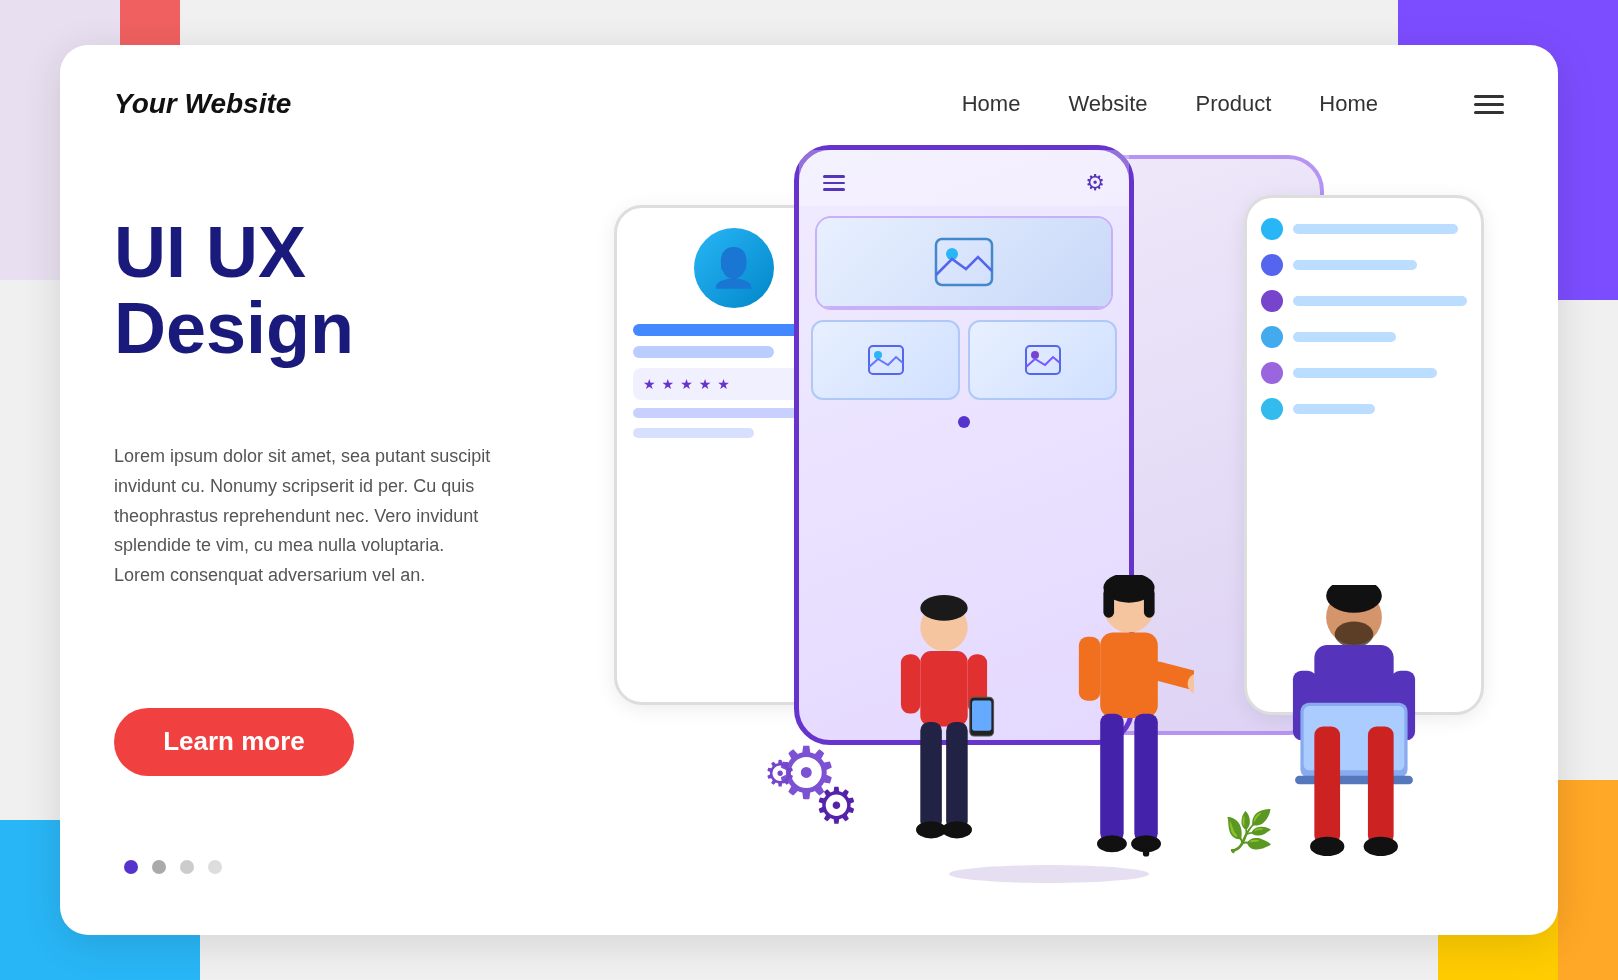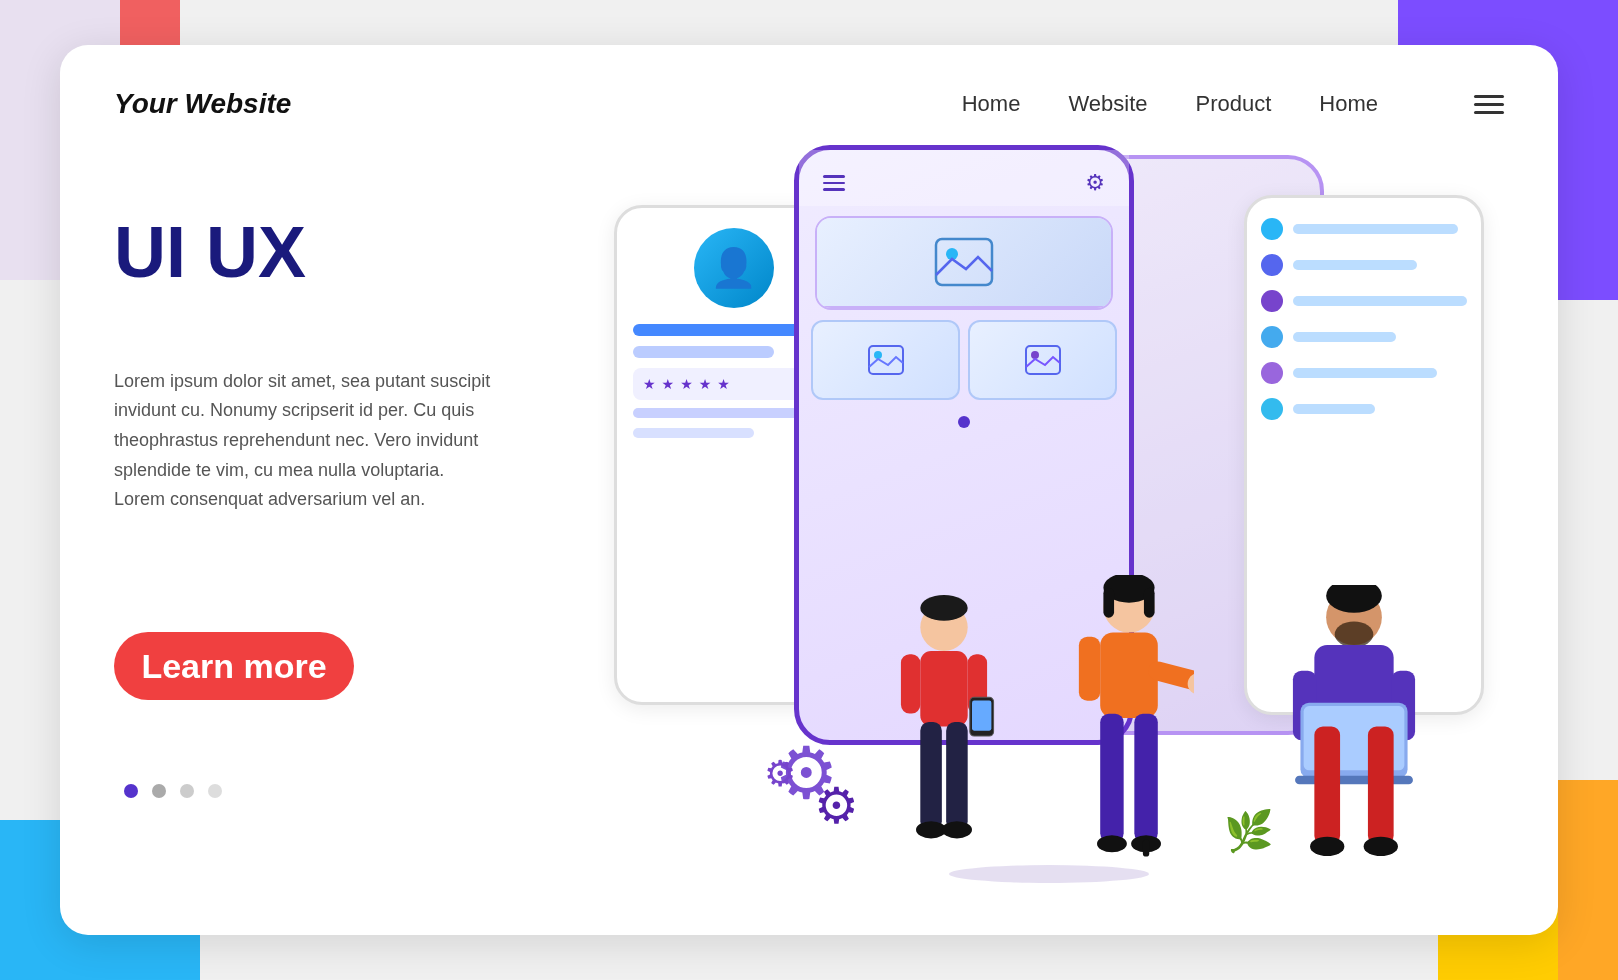--- a/index.html
+++ b/index.html
@@ -154,21 +154,21 @@
       margin-bottom: 69px;
     }
     .learn-btn {
       display: inline-flex;
       align-items: center;
       justify-content: center;
       width: 240px;
       height: 68px;
       background: #f04040;
       color: white;
-      font-size: 34px;
+      font-size: 26px;
       font-weight: 600;
       border-radius: 34px;
       border: none;
       cursor: pointer;
       margin-bottom: 36px;
     }
     .dots {
       display: flex;
       gap: 14px;
       align-items: center;
@@ -457,20 +457,21 @@
             <span></span>
         </div>
       </div>
     </nav>
 
     <div class="main">
 
       <div class="left">
         <h1 class="hero-title">
           <span>UI UX</span><br>
+          <span>Design</span>
         </h1>
         <p class="hero-subtitle">Lorem ipsum dolor sit amet, sea putant suscipit invidunt cu. Nonumy scripsеrit id per. Cu quis theophrastus reprehendunt nec. Vero invidunt splendide te vim, cu mea nulla voluptaria. Lorem consenquat adversarium vel an.</p>
         <button class="learn-btn">Learn more</button>
         <div class="dots">
           <div class="dot active"></div>
           <div class="dot d2"></div>
           <div class="dot d3"></div>
           <div class="dot d4"></div>
         </div>
       </div>

